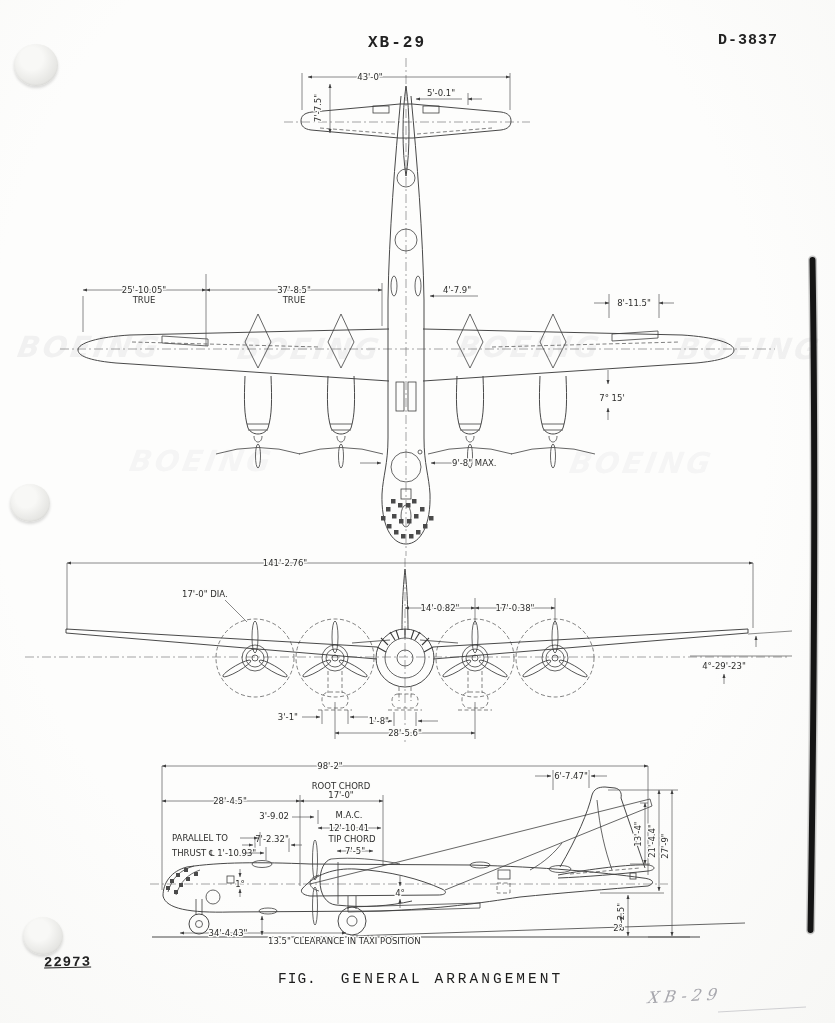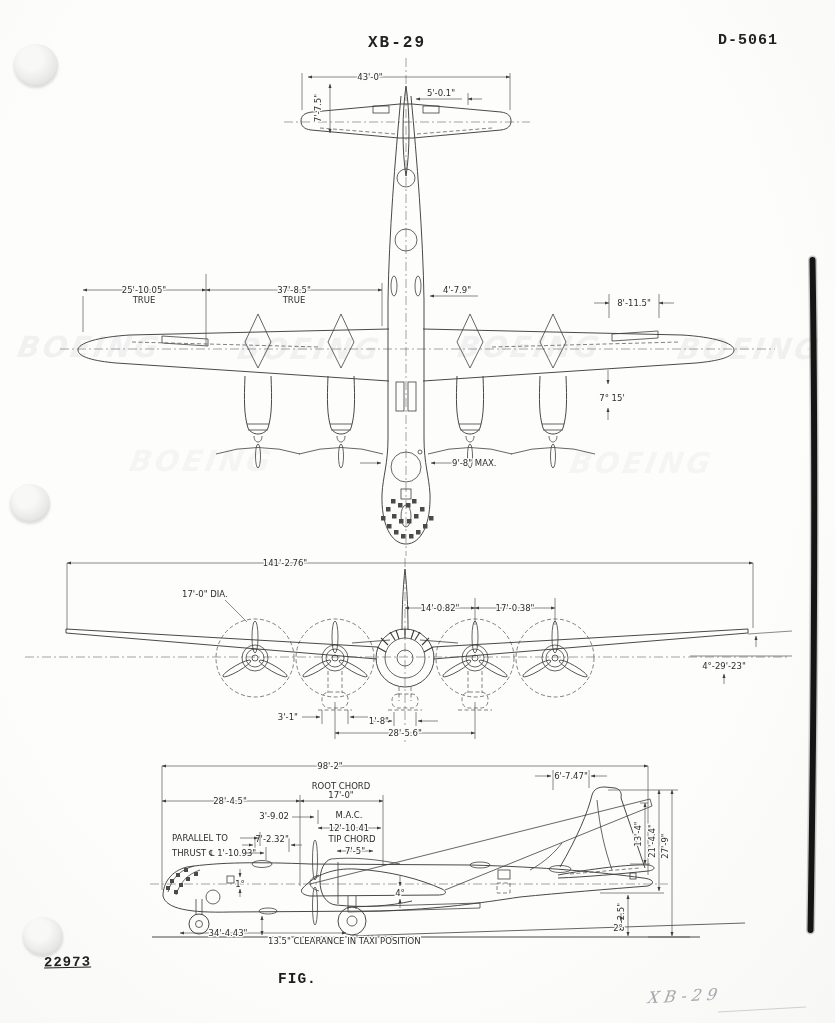--- a/index.html
+++ b/index.html
@@ -13,21 +13,21 @@
   .lnf{stroke:#3f3f3f;stroke-width:0.8;fill:none;}
   .dl{stroke:#4a4a4a;stroke-width:0.65;fill:none;}
   .cl{stroke:#6a6a6a;stroke-width:0.6;fill:none;stroke-dasharray:9 3 2 3;}
   .dsh{stroke:#4a4a4a;stroke-width:0.7;fill:none;stroke-dasharray:4 2.5;}
   .caption{position:absolute;color:#222;font-family:"Liberation Mono","DejaVu Sans Mono",monospace;}
   .title{left:368px;top:34px;font-size:16px;font-weight:bold;letter-spacing:2px;}
   .docnum{left:718px;top:32px;font-size:15px;font-weight:bold;letter-spacing:1px;}
   .photonum{left:44px;top:954px;font-size:14px;font-weight:bold;letter-spacing:1px;transform:rotate(-1deg);text-decoration:underline;}
   .figrow{position:absolute;left:278px;top:971px;display:flex;gap:24px;
           font-family:"Liberation Mono","DejaVu Sans Mono",monospace;font-size:14.5px;
-          font-weight:bold;color:#1d1d1d;letter-spacing:1px;}
+          font-weight:normal;color:#1d1d1d;letter-spacing:1px;}
   .figtitle{letter-spacing:3px;}
   .handwritten{position:absolute;left:648px;top:984px;width:160px;color:#a7a7ad;
                font-family:"DejaVu Serif",serif;font-style:italic;font-size:16px;
                letter-spacing:5px;transform:rotate(-3deg) skewX(-12deg);}
   .wm{position:absolute;color:rgba(40,40,48,0.055);font-style:italic;font-weight:bold;
       font-size:29px;letter-spacing:3px;transform:skewX(-10deg);white-space:nowrap;}
   .wm2{color:rgba(40,40,48,0.035);}
   .hole{position:absolute;border-radius:50%;
         background:radial-gradient(circle at 40% 35%, #f8f8f6 30%, #e3e3e0 75%, #ededea 100%);
         box-shadow:0 2px 3px rgba(0,0,0,0.14), inset 0 -1px 2px rgba(0,0,0,0.05);}
@@ -42,24 +42,25 @@
   <div class="hole" style="left:23px;top:917px;width:40px;height:38px;"></div>
 
   <div class="wm" style="left:18px;top:330px;">BOEING</div>
   <div class="wm" style="left:238px;top:332px;">BOEING</div>
   <div class="wm" style="left:458px;top:330px;">BOEING</div>
   <div class="wm" style="left:678px;top:332px;">BOEING</div>
   <div class="wm wm2" style="left:130px;top:444px;">BOEING</div>
   <div class="wm wm2" style="left:570px;top:446px;">BOEING</div>
 
   <div class="caption title">XB-29</div>
-  <div class="caption docnum">D-5061</div>
+  <div class="caption docnum">D-3837</div>
   <div class="caption photonum">22973</div>
   <div class="figrow">
     <span>FIG.</span>
+    <span class="figtitle">GENERAL  ARRANGEMENT</span>
   </div>
   <div class="handwritten">XB-29</div>
 
   <svg width="835" height="1023" viewBox="0 0 835 1023">
     <defs>
       <marker id="ah" orient="auto-start-reverse" markerWidth="8" markerHeight="6" refX="6.6" refY="2.5">
         <path d="M0,0 L7,2.5 L0,5 Z" fill="#3f3f3f"></path>
       </marker>
     </defs>
 

